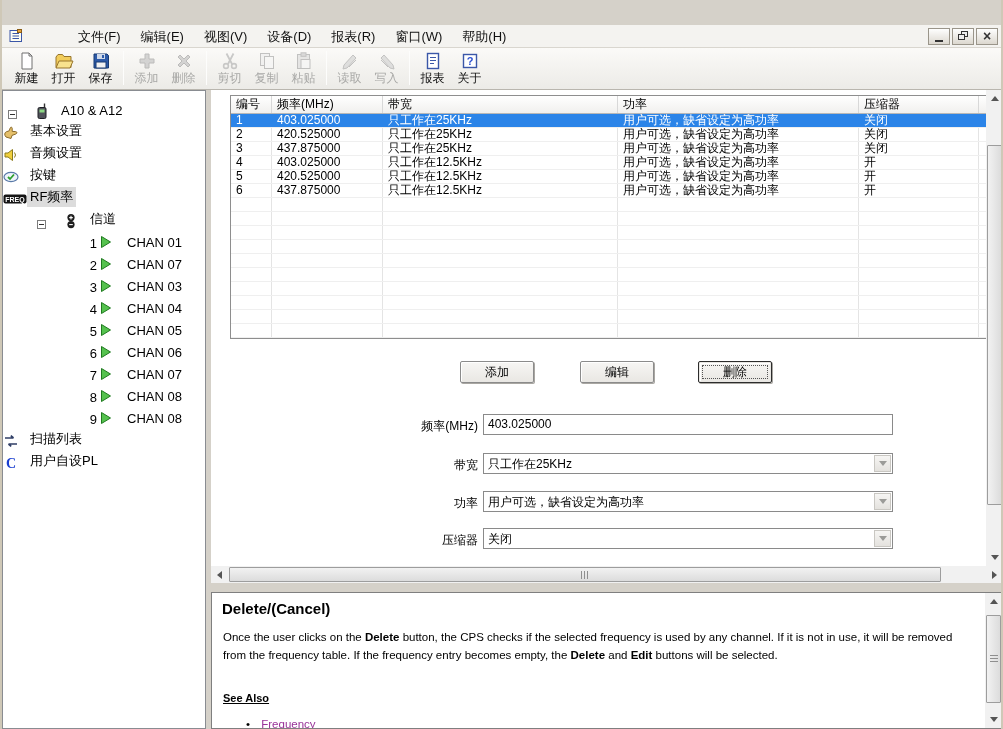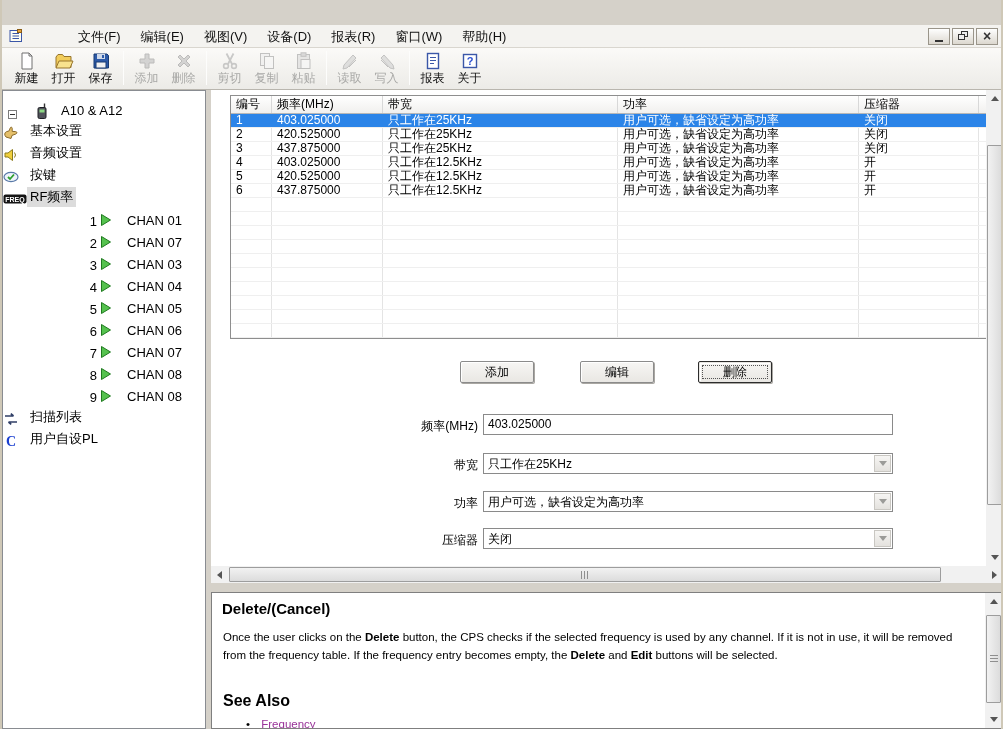--- a/index.html
+++ b/index.html
@@ -101,21 +101,21 @@
   .sb-thumb-h { position:absolute; top:1px; height:15px; border:1px solid #9d9d9d; border-radius:1px;
                 background:linear-gradient(#f2f2f2,#dcdcdc); display:flex; align-items:center; justify-content:center; }
   .grip-v { width:8px; height:8px; background:repeating-linear-gradient(to bottom,#8f8f8f 0 1px,transparent 1px 3px); }
   .grip-h { width:8px; height:8px; background:repeating-linear-gradient(to right,#8f8f8f 0 1px,transparent 1px 3px); }
 
   
   .help-panel { position:absolute; left:209px; top:592px; width:792px; height:137px; background:#fff;
                 border:1px solid #7f7f7f; overflow:hidden; }
   .help-title { position:absolute; left:10px; top:7px; font-size:15px; font-weight:bold; color:#000; }
   .help-para { position:absolute; left:11px; top:36px; width:740px; font-size:11.5px; line-height:1.55; color:#000; }
-  .help-see { position:absolute; left:11px; top:99px; font-size:16px; font-weight:bold; color:#000; }
+  .help-see { position:absolute; left:11px; top:99px; font-size:11px; font-weight:bold; color:#000;text-decoration:underline; }
   .help-bullet { position:absolute; left:34px; top:125px; font-size:11.5px; }
   .help-bullet::before { content:"\2022"; color:#000; margin-right:8px; }
   .help-link { text-decoration:underline; cursor:pointer; }
 
   .gap-h { position:absolute; left:209px; top:583px; width:792px; height:9px; background:#d5d1c9; }
 </style>
 </head>
 <body>
 
 <div class="window">
@@ -274,20 +274,30 @@
           </svg></span>
         <span class="tlbl">按键</span>
       </div>
       <div class="tree-item lv1">
         <span class="ticon16"><svg viewBox="0 0 24 16" width="24" height="16">
             <rect x="0.5" y="3.5" width="23" height="9" rx="2" fill="#141414"></rect>
             <text x="12" y="10.8" font-size="7" font-weight="bold" fill="#fff" text-anchor="middle" font-family="Liberation Sans,sans-serif">FREQ</text>
           </svg></span>
         <span class="tlbl selected">RF频率</span>
       </div>
+      <div class="tree-item lv1box">
+        <span class="exp"></span>
+        <span class="ticon16"><svg viewBox="0 0 16 16" width="16" height="16">
+            <circle cx="8" cy="4.6" r="3.6" fill="#1e1e1e"></circle>
+            <path d="M8 2.8 v3.6 M6.2 4.6 h3.6" stroke="#fff" stroke-width="1.1"></path>
+            <circle cx="8" cy="11.6" r="3.6" fill="#1e1e1e"></circle>
+            <path d="M6.2 11.6 h3.6" stroke="#fff" stroke-width="1.1"></path>
+          </svg></span>
+        <span class="tlbl">信道</span>
+      </div>
       <div class="tree-item lv2">
         <span class="tnum">1</span>
         <span class="ticon16"><svg viewBox="0 0 12 14" width="12" height="14">
             <path d="M1.5 1.5 L10.5 7 L1.5 12.5 z" fill="#55c24e" stroke="#1f7a1f"></path>
           </svg></span>
         <span class="tlbl">CHAN 01</span>
       </div>
       <div class="tree-item lv2">
         <span class="tnum">2</span>
         <span class="ticon16"><svg viewBox="0 0 12 14" width="12" height="14">

